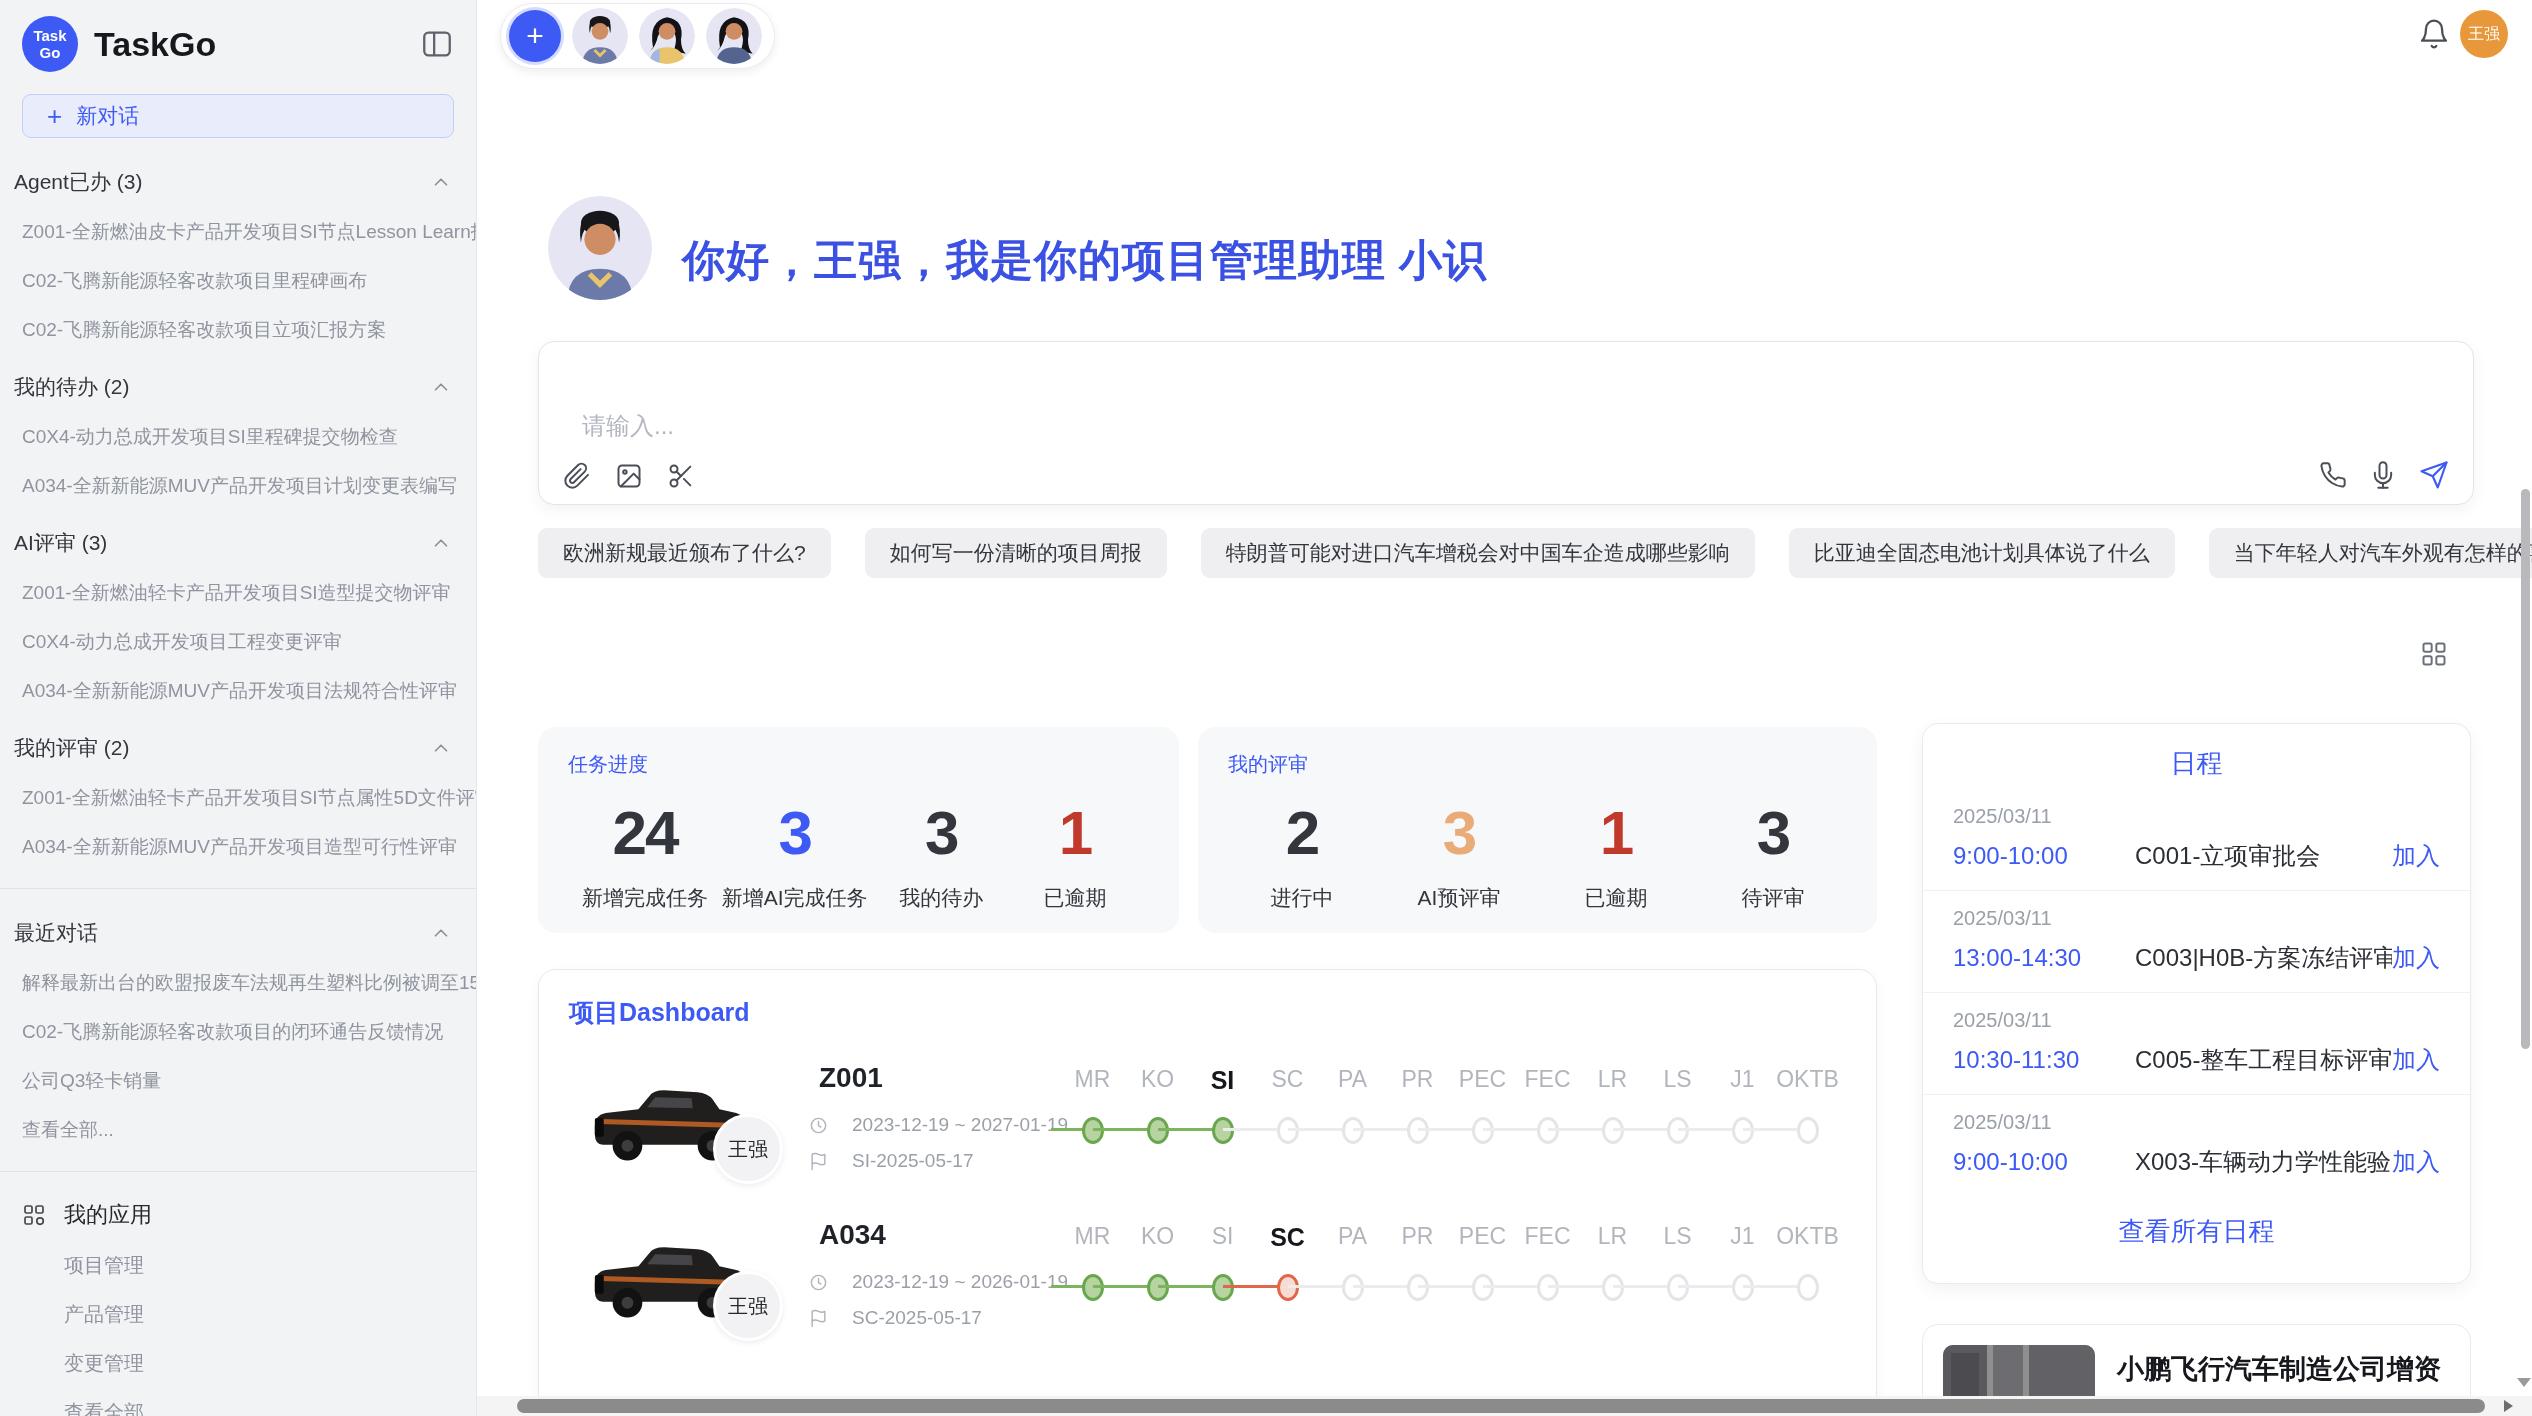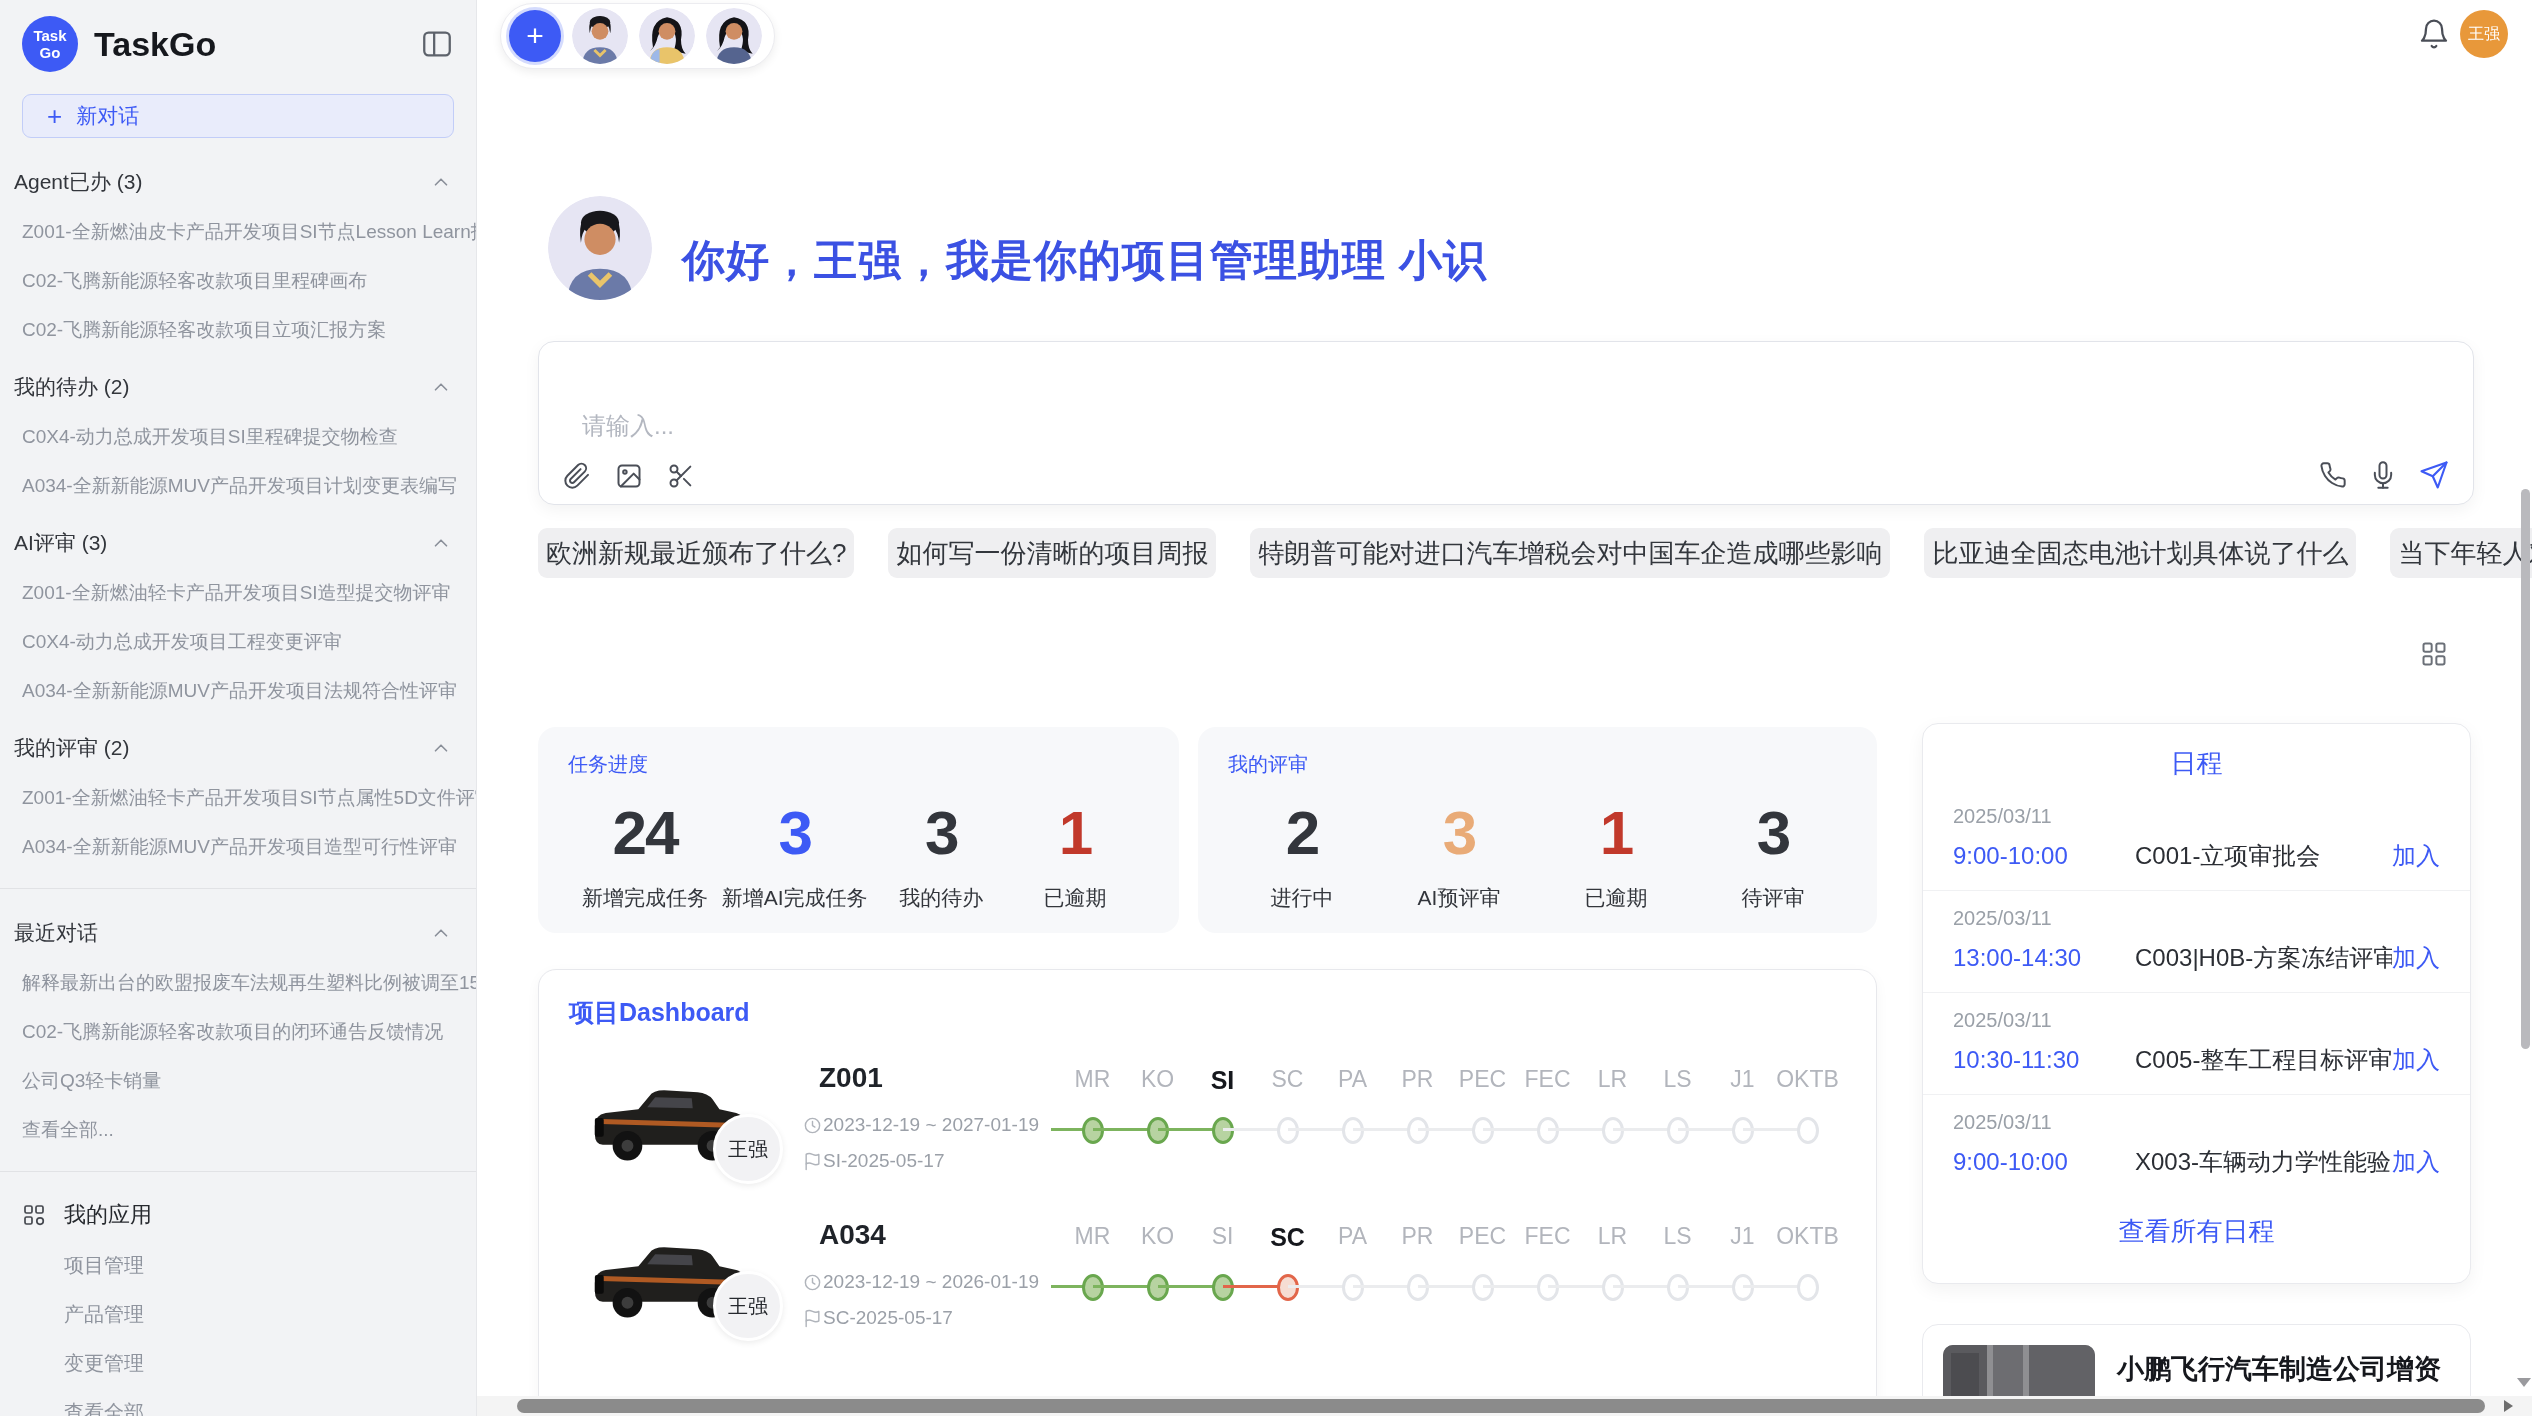--- a/index.html
+++ b/index.html
@@ -36,21 +36,21 @@
   .greet-avatar { position:absolute; left:548px; top:196px; width:104px; height:104px; border-radius:50%; overflow:hidden; }
   .greet-text { position:absolute; left:682px; top:232px; font-size:43px; font-weight:700; color:#3b51e3; letter-spacing:1px; }
   .composer { position:absolute; left:538px; top:341px; width:1936px; height:164px; background:#fff; border:1px solid #e2e4ea; border-radius:16px; box-shadow:0 5px 16px rgba(0,0,0,.05); }
   .composer .ph { position:absolute; left:43px; top:68px; font-size:24px; color:#b3b7c0; }
   .c-ic { width:28px; height:28px; color:#4a4e57; cursor:pointer; }
   .c-left { position:absolute; left:24px; bottom:14px; display:flex; gap:24px; }
   .c-right { position:absolute; right:24px; bottom:14px; display:flex; gap:22px; align-items:center; }
   .c-ic.send { color:var(--accent); width:30px; height:30px; }
 
   .chips { position:absolute; left:538px; top:528px; width:1936px; display:flex; gap:34px; }
-  .chip { height:50px; background:#efeff1; border-radius:9px; display:flex; align-items:center; padding:0 8px; font-size:26px; color:#33373d; white-space:nowrap; cursor:pointer; }
+  .chip { height:50px; background:#efeff1; border-radius:9px; display:flex; align-items:center; padding:0 25px; font-size:21px; color:#33373d; white-space:nowrap; cursor:pointer; }
 
   
   .daily-title { position:absolute; left:538px; top:636px; width:1936px; text-align:center; font-size:32px; font-weight:700; color:#1f2329; }
   .daily-grid-ic { position:absolute; left:2420px; top:640px; width:28px; height:28px; color:#6b7078; cursor:pointer; }
   .stat-card { position:absolute; top:727px; height:206px; background:#f7f8fa; border-radius:18px; padding:24px 30px; }
   .stat-card .t { font-size:20px; color:var(--accent); }
   .stat-row { display:flex; justify-content:space-between; margin-top:18px; padding:0 14px; }
   .stat { text-align:center; min-width:120px; }
   .stat .v { font-size:62px; font-weight:700; letter-spacing:-2px; line-height:74px; }
   .stat .l { font-size:21px; color:#33363c; margin-top:14px; }
@@ -60,21 +60,21 @@
   .dash { position:absolute; left:538px; top:969px; width:1339px; height:460px; background:#fff; border:1px solid #e7e8ec; border-radius:18px; box-shadow:0 4px 14px rgba(0,0,0,.04); overflow:hidden; }
   .dash-head { display:flex; align-items:center; padding:26px 30px 0 30px; }
   .dash-title { font-size:25px; font-weight:700; color:var(--accent); }
   .dash-tabs { display:flex; gap:16px; margin-left:96px; }
   .tab { height:38px; border-radius:20px; border:1px solid #e0e2e6; background:#fff; color:#6b7078; font-size:21px; display:flex; align-items:center; padding:0 18px; cursor:pointer; }
   .tab.active { border-color:var(--accent); color:var(--accent); }
   .proj-row { position:absolute; left:28px; width:1283px; height:152px; }
   .truck { position:absolute; left:14px; top:12px; width:178px; height:106px; }
   .owner { position:absolute; left:146px; top:58px; width:70px; height:70px; border-radius:50%; background:#f2f2f4; border:3px solid #fff; box-shadow:0 2px 6px rgba(0,0,0,.08); display:flex; align-items:center; justify-content:center; font-size:20px; color:#26292e; }
   .pname { position:absolute; left:252px; top:6px; font-size:28px; font-weight:700; color:#1f2329; }
-  .pmeta { position:absolute; left:236px; display:flex; align-items:center; gap:1px; font-size:19px; color:#9ba0a8; }
+  .pmeta { position:absolute; left:242px; display:flex; align-items:center; gap:24px; font-size:19px; color:#9ba0a8; }
   .pmeta .mic2 { width:19px; height:19px; color:#b0b4bb; }
   .m1 { top:58px; } .m2 { top:94px; }
   .milestones { position:absolute; left:493px; top:10px; width:786px; }
   .ms-labels { display:flex; }
   .ms-labels div { flex:0 0 65px; text-align:center; font-size:23px; color:#b2b5bc; }
   .ms-labels div.active { color:#16181d; font-weight:700; font-size:25px; }
   .ms-track { display:flex; margin-top:20px; position:relative; height:30px; }
   .ms-step { flex:0 0 65px; position:relative; display:flex; align-items:center; justify-content:center; }
   .ms-line { position:absolute; right:50%; width:65px; height:3px; top:13px; }
   .ms-step:first-child .ms-line { width:42px; }

